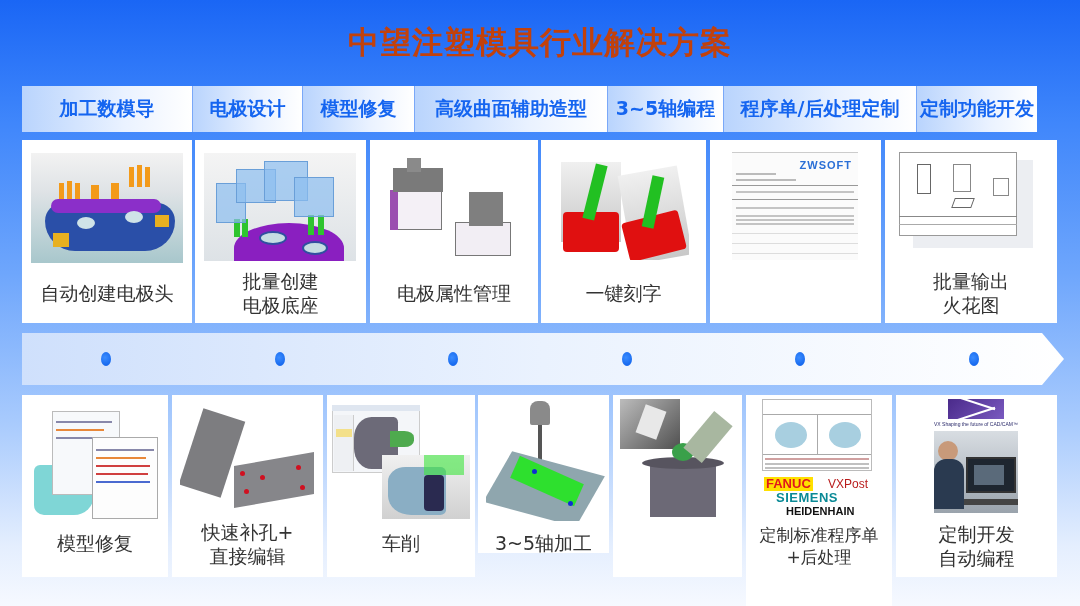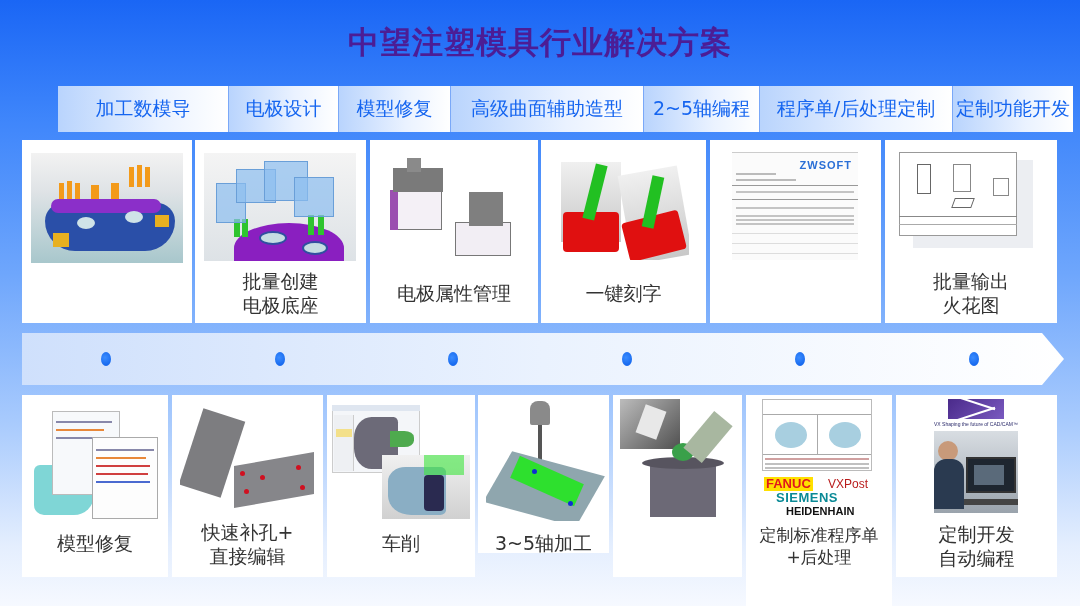--- a/index.html
+++ b/index.html
@@ -4,30 +4,29 @@
 <style>
   * { box-sizing: border-box; margin: 0; padding: 0; }
   html, body { width: 1080px; height: 606px; overflow: hidden; }
   body {
     font-family: "DejaVu Sans", "Liberation Sans", sans-serif;
     background: linear-gradient(180deg, #1a66f5 0%, #3f86fb 20%, #6ea6fc 45%, #a9cbfd 70%, #e4eefe 90%, #f6f9ff 100%);
     position: relative;
   }
   .title {
     position: absolute; left: 0; top: 22px; width: 1080px; text-align: center;
-    color: #4c1d95; font-size: 31px; font-weight: bold; letter-spacing: 1px;
+    color: #c2410c; font-size: 31px; font-weight: bold; letter-spacing: 1px;
   }
   .tabs { position: absolute; top: 86px; left: 22px; height: 46px; }
   .tab {
     position: absolute; top: 0; height: 46px;
     display: flex; align-items: center; justify-content: center;
-    color: #1565f0; font-size: 19px; font-weight: normal; white-space: nowrap;
+    color: #1565f0; font-size: 19px; font-weight: bold; white-space: nowrap;
     background: linear-gradient(90deg, #b9d4fd 0%, #eaf2ff 60%, #ffffff 100%);
     border-right: 1px solid #7aa8f8;
-    margin-left: 36px;
   }
   .card {
     position: absolute; background: #ffffff;
     display: flex; flex-direction: column; align-items: center;
   }
   .card .thumb { position: relative; overflow: hidden; }
   .card .label {
     color: #333333; font-size: 19px; text-align: center; line-height: 24px;
     position: absolute; left: 0; right: 0;
     display: flex; flex-direction: column; align-items: center; justify-content: center;
@@ -58,21 +57,21 @@
   <div class="tab" style="left:171px;width:110px;">
       <span>电极设计</span>
     </div>
   <div class="tab" style="left:281px;width:112px;">
       <span>模型修复</span>
     </div>
   <div class="tab" style="left:393px;width:193px;">
       <span>高级曲面辅助造型</span>
     </div>
   <div class="tab" style="left:586px;width:116px;">
-      <span>2~5轴编程</span>
+      <span>3~5轴编程</span>
     </div>
   <div class="tab" style="left:702px;width:193px;">
       <span>程序单/后处理定制</span>
     </div>
   <div class="tab" style="left:895px;width:120px;border-right:none;">
       <span>定制功能开发</span>
     </div>
 </div>
 
 <div class="card" style="left:22px;top:140px;width:170px;height:183px;">
@@ -85,20 +84,23 @@
     <div class="blk" style="left:60px;top:32px;width:8px;height:14px;background:#f39a1a;"></div>
     <div class="blk" style="left:80px;top:30px;width:8px;height:16px;background:#f39a1a;"></div>
     <div class="blk" style="left:98px;top:14px;width:5px;height:20px;background:#f39a1a;"></div>
     <div class="blk" style="left:106px;top:12px;width:5px;height:22px;background:#f39a1a;"></div>
     <div class="blk" style="left:114px;top:14px;width:5px;height:20px;background:#f39a1a;"></div>
     <div class="blk" style="left:46px;top:64px;width:18px;height:12px;background:#cfe3e8;border-radius:50%;"></div>
     <div class="blk" style="left:94px;top:58px;width:18px;height:12px;background:#cfe3e8;border-radius:50%;"></div>
     <div class="blk" style="left:22px;top:80px;width:16px;height:14px;background:#e8b020;"></div>
     <div class="blk" style="left:124px;top:62px;width:14px;height:12px;background:#e8b020;"></div>
   </div>
+  <div class="label" style="top:128px;height:50px;">
+    <span>自动创建电极头</span>
+  </div>
 </div>
 
 <div class="card" style="left:195px;top:140px;width:171px;height:183px;">
   <div class="thumb" style="position:absolute;left:9px;top:13px;width:152px;height:108px;background:linear-gradient(180deg,#f4f4f4,#dde2e6);">
     <div class="blk" style="left:30px;top:70px;width:110px;height:50px;background:#8a1fc0;border-radius:50% 50% 0 0;"></div>
     <div class="blk" style="left:55px;top:78px;width:28px;height:14px;background:#c6dde3;border-radius:50%;border:2px solid #3050a0;"></div>
     <div class="blk" style="left:98px;top:88px;width:26px;height:14px;background:#c6dde3;border-radius:50%;border:2px solid #3050a0;"></div>
     <div class="blk" style="left:30px;top:66px;width:6px;height:18px;background:#2fc42f;"></div>
     <div class="blk" style="left:38px;top:66px;width:6px;height:18px;background:#2fc42f;"></div>
     <div class="blk" style="left:104px;top:62px;width:6px;height:20px;background:#2fc42f;"></div>

